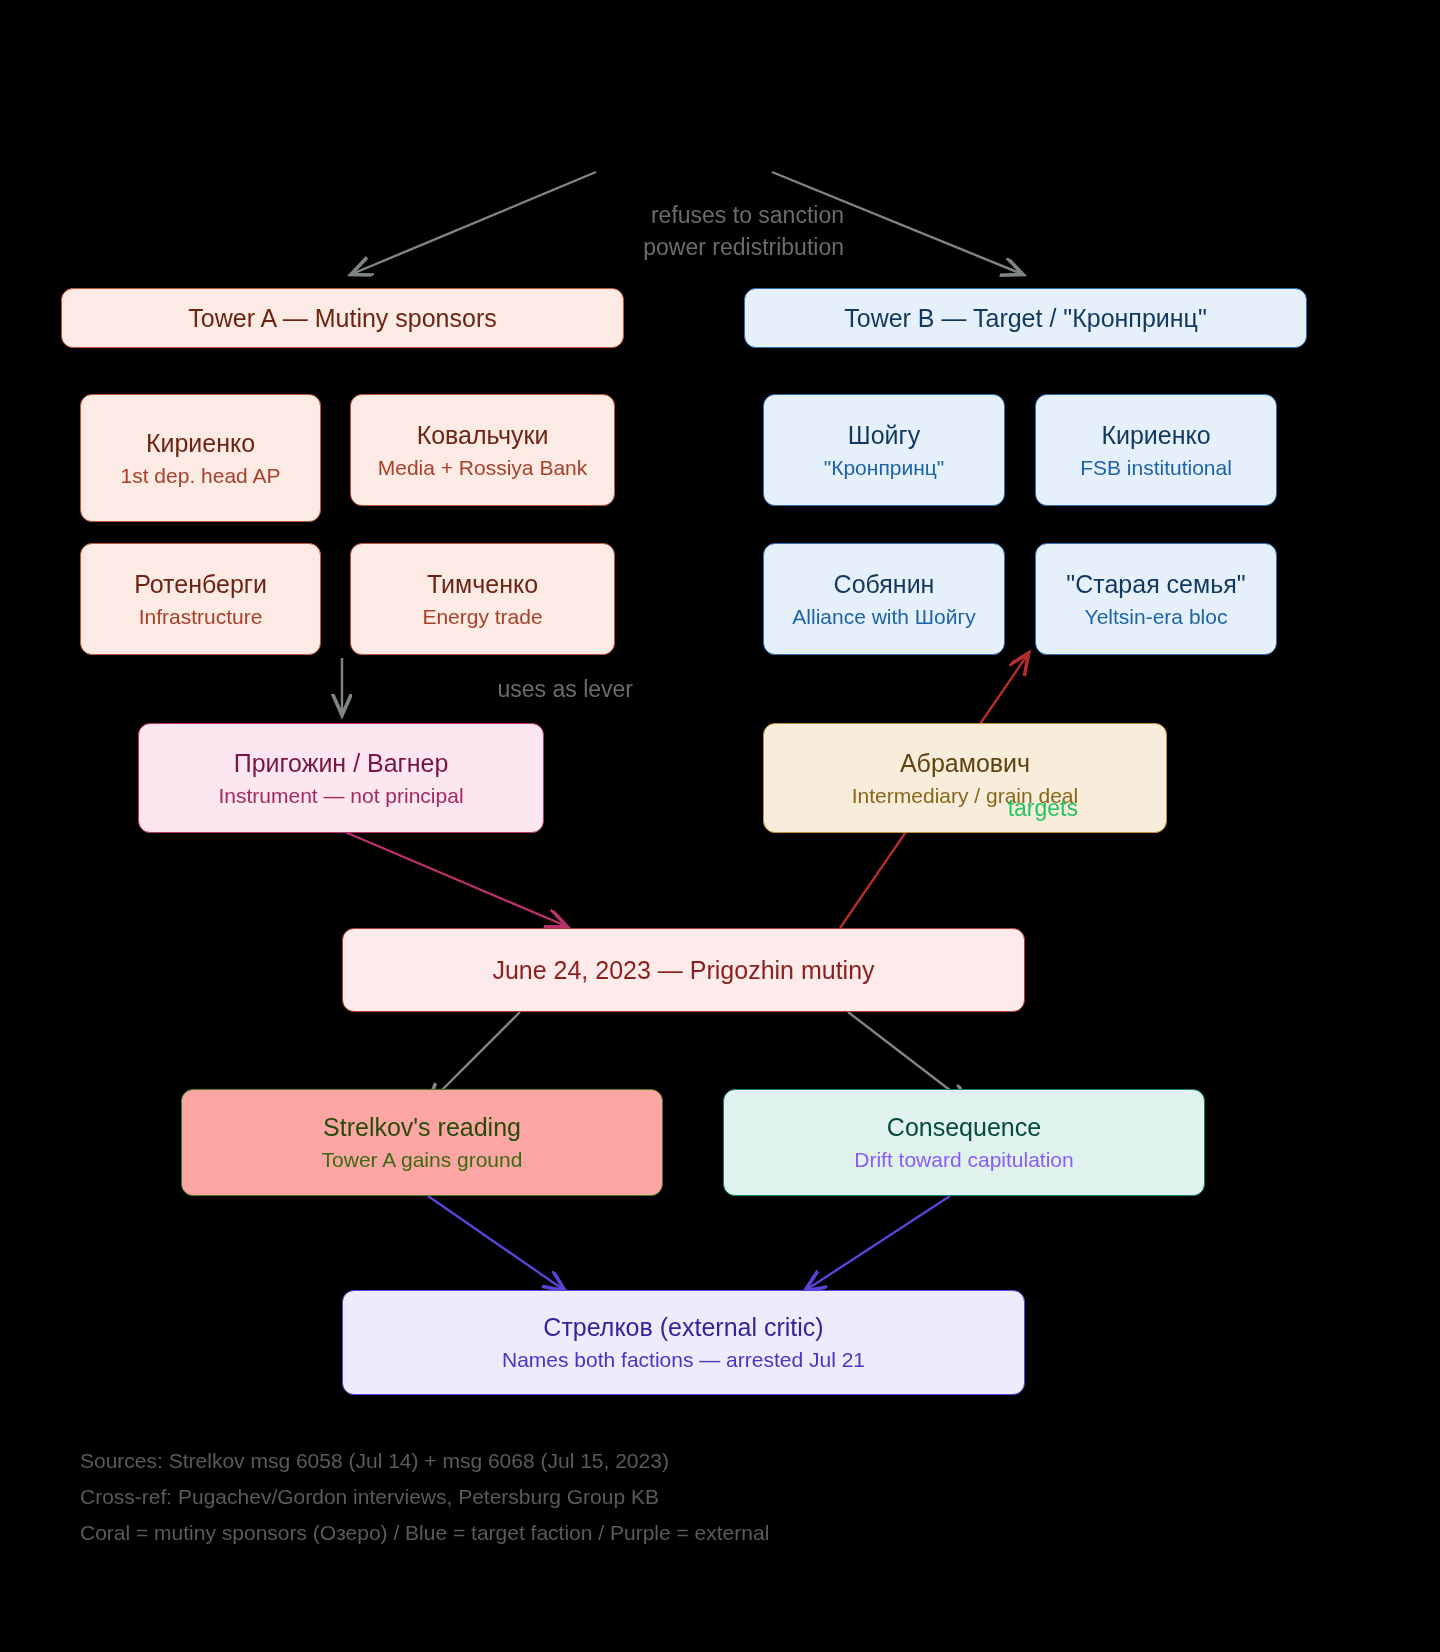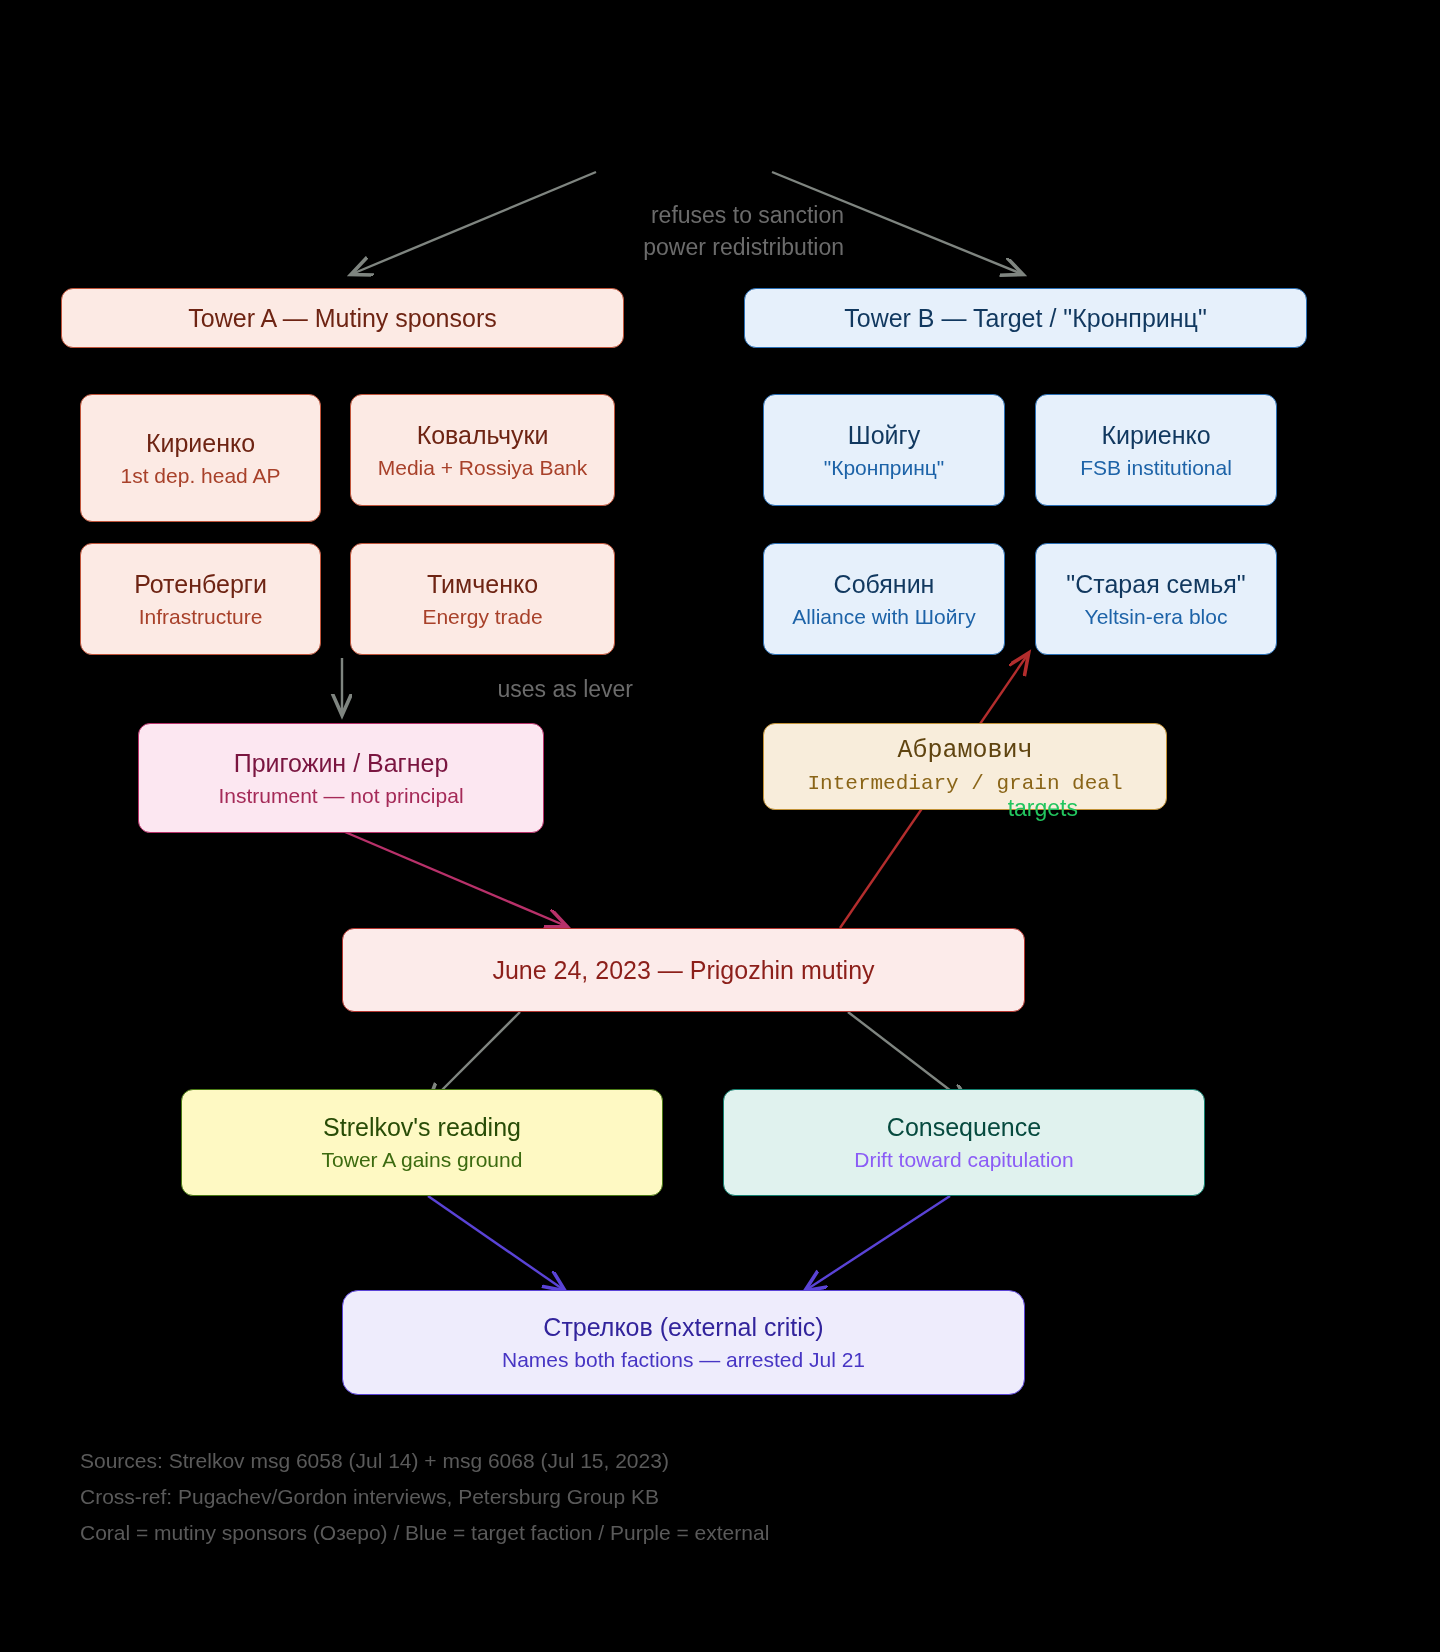--- a/index.html
+++ b/index.html
@@ -75,31 +75,31 @@
   
   .n-tan { background: #f8eddb; border-color: #c29237; }
   .n-tan .t1 { color: #5f4410; }
   .n-tan .t2 { color: #8a6518; }
 
   
   .n-event { background: #fcebea; border-color: #b4352f; }
   .n-event .t1 { color: #8c1f1a; font-size: 25px; }
 
   
-  .n-olive { background: #fef9c3; border-color: #4a7a14; }
+  .n-olive { background: #fca5a5; border-color: #4a7a14; }
   .n-olive .t1 { color: #284c06; }
   .n-olive .t2 { color: #3c6b10; }
 
   
   .n-teal { background: #e0f2ee; border-color: #13806f; }
   .n-teal .t1 { color: #064a3e; }
   .n-teal .t2 { color: #8b5cf6; }
 
   
-  .n-purple { background: #eeecfc; border-color: #5a43d6; border-radius: 16px; }
+  .n-purple { background: #eeecfc; border-color: #5a43d6; }
   .n-purple .t1 { color: #32249c; }
   .n-purple .t2 { color: #4735c4; }
 
   .edge-label {
     position: absolute;
     color: #6b6b6b;
     font-size: 23px;
     line-height: 1.38;
     text-align: right;
     white-space: pre;
@@ -202,21 +202,21 @@
     <div class="t2">Yeltsin-era bloc</div>
   </div>
 
   <div class="edge-label" style="left:433px; top:674px; width:200px;">uses as lever</div>
 
   <div class="node n-pink" style="left:138px; top:723px; width:406px; height:110px;">
     <div class="t1">Пригожин / Вагнер</div>
     <div class="t2">Instrument — not principal</div>
   </div>
 
-  <div class="node n-tan" style="left:763px; top:723px; width:404px; height:87px;font-family:Liberation Mono, monospace;">
+  <div class="node n-tan" style="left:763px; top:723px; width:404px; height:110px;">
     <div class="t1">Абрамович</div>
     <div class="t2">Intermediary / grain deal</div>
   </div>
 
   <div class="edge-label" style="left:898px; top:793px; width:180px; color:#22c55e;">targets</div>
 
   <div class="node n-event single" style="left:342px; top:928px; width:683px; height:84px;">
     <div class="t1">June 24, 2023 — Prigozhin mutiny</div>
   </div>
 

